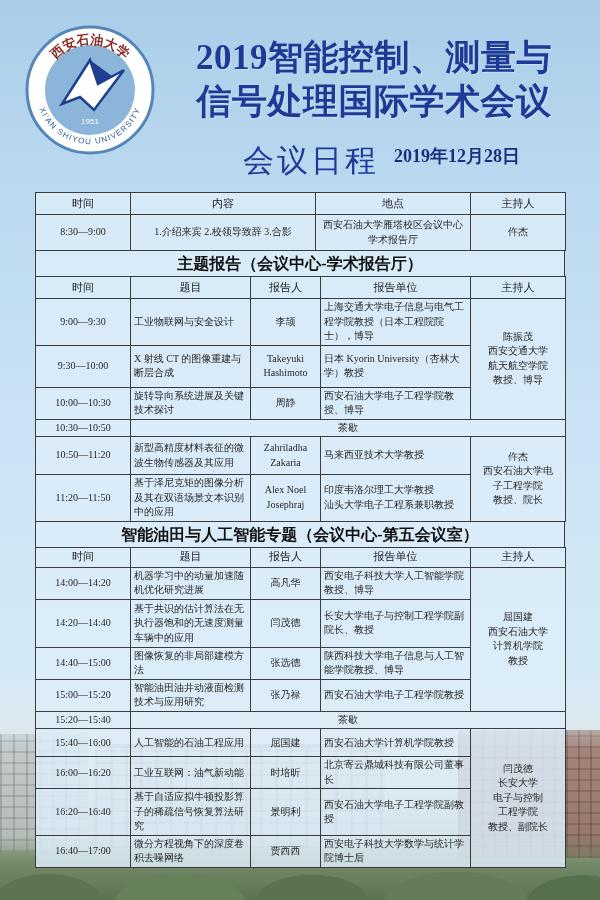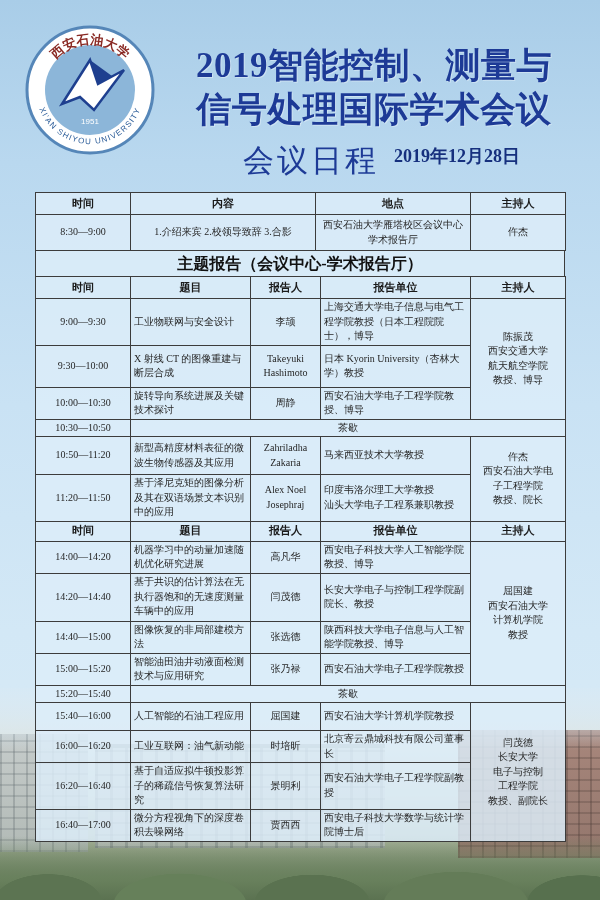--- a/index.html
+++ b/index.html
@@ -28,32 +28,32 @@
     radial-gradient(ellipse 90px 48px at 8% 105%, #5c7452 60%, transparent 61%),
     radial-gradient(ellipse 110px 52px at 30% 108%, #66805a 60%, transparent 61%),
     radial-gradient(ellipse 95px 46px at 52% 104%, #5a7250 60%, transparent 61%),
     radial-gradient(ellipse 120px 55px at 76% 108%, #647c58 60%, transparent 61%),
     radial-gradient(ellipse 90px 44px at 97% 103%, #57704e 60%, transparent 61%),
     linear-gradient(180deg,rgba(108,129,96,.0) 0%,#68805c 70%,#5b7251 100%);}
   .haze{position:absolute;left:0;bottom:150px;width:600px;height:70px;
     background:linear-gradient(180deg,#d5e9f6 0%,rgba(213,233,246,.55) 55%,rgba(213,233,246,0) 100%);}
   
   .seal{position:absolute;left:24px;top:24px;}
-  .title{position:absolute;left:168px;top:44px;width:412px;text-align:center;
+  .title{position:absolute;left:168px;top:36px;width:412px;text-align:center;
     color:#1d3a96;font-weight:bold;font-size:35px;line-height:1.25;letter-spacing:.5px;
     text-shadow:1px 1px 0 rgba(255,255,255,.35);}
   .sched-label{position:absolute;left:243px;top:140px;color:#1d3a96;font-weight:normal;font-size:31px;letter-spacing:3px;}
   .sched-date{position:absolute;left:394px;top:144px;color:#16307e;font-weight:bold;font-size:18px;}
   
   .tables{position:absolute;left:35px;top:193px;width:530px;}
   .tables table{border-collapse:collapse;width:530px;table-layout:fixed;margin-top:-1px;}
   .tables td,.tables th{border:1px solid #3c3c3c;background:rgba(221,237,249,.84);
     font-size:10px;color:#262626;padding:1px 3px;text-align:center;vertical-align:middle;line-height:1.45;
     overflow:hidden;}
-  .tables th{font-size:11px;font-weight:bold;color:#1b1b1b;}
+  .tables th{font-size:11px;font-weight:normal;color:#1b1b1b;}
   .tables td.lft{text-align:left;}
   .ml{white-space:pre-line;margin-top:17px;}
   .bar td{font-weight:bold;font-size:16px;color:#111;}
   
   .footer{position:absolute;left:292px;top:838px;width:296px;text-align:center;color:#1e3ba8;font-weight:bold;}
   .footer .f1{font-size:20px;letter-spacing:1px;}
   .footer .f2{font-size:17px;margin-top:6px;}
 </style>
 </head>
 <body>
@@ -182,20 +182,27 @@
       <tr style="height:38px">
         <td>11:20—11:50</td>
         <td class="lft">基于泽尼克矩的图像分析及其在双语场景文本识别中的应用</td>
         <td>Alex Noel Josephraj</td>
         <td class="lft ml">印度韦洛尔理工大学教授
 汕头大学电子工程系兼职教授</td>
       </tr>
     </tbody>
       </table>
 
+    <table class="bar">
+      <tbody>
+          <tr style="height:18px">
+            <td>智能油田与人工智能专题（会议中心-第五会议室）</td>
+          </tr>
+    </tbody>
+      </table>
 
     <table>
       <colgroup>
           <col style="width:95px">
           <col style="width:120px">
           <col style="width:70px">
           <col style="width:150px">
           <col style="width:95px">
         </colgroup>
       <tbody>

